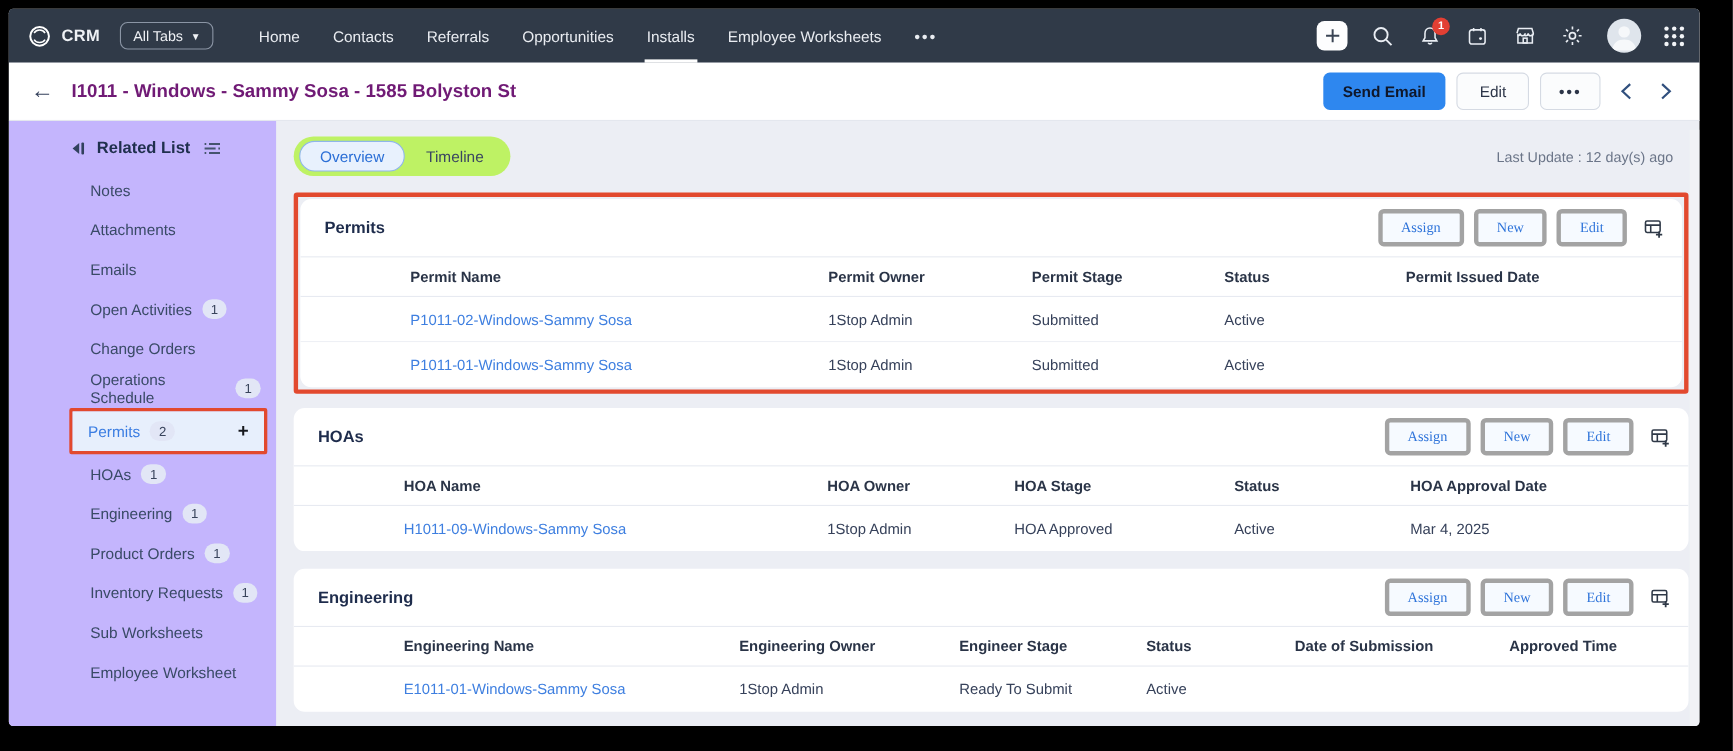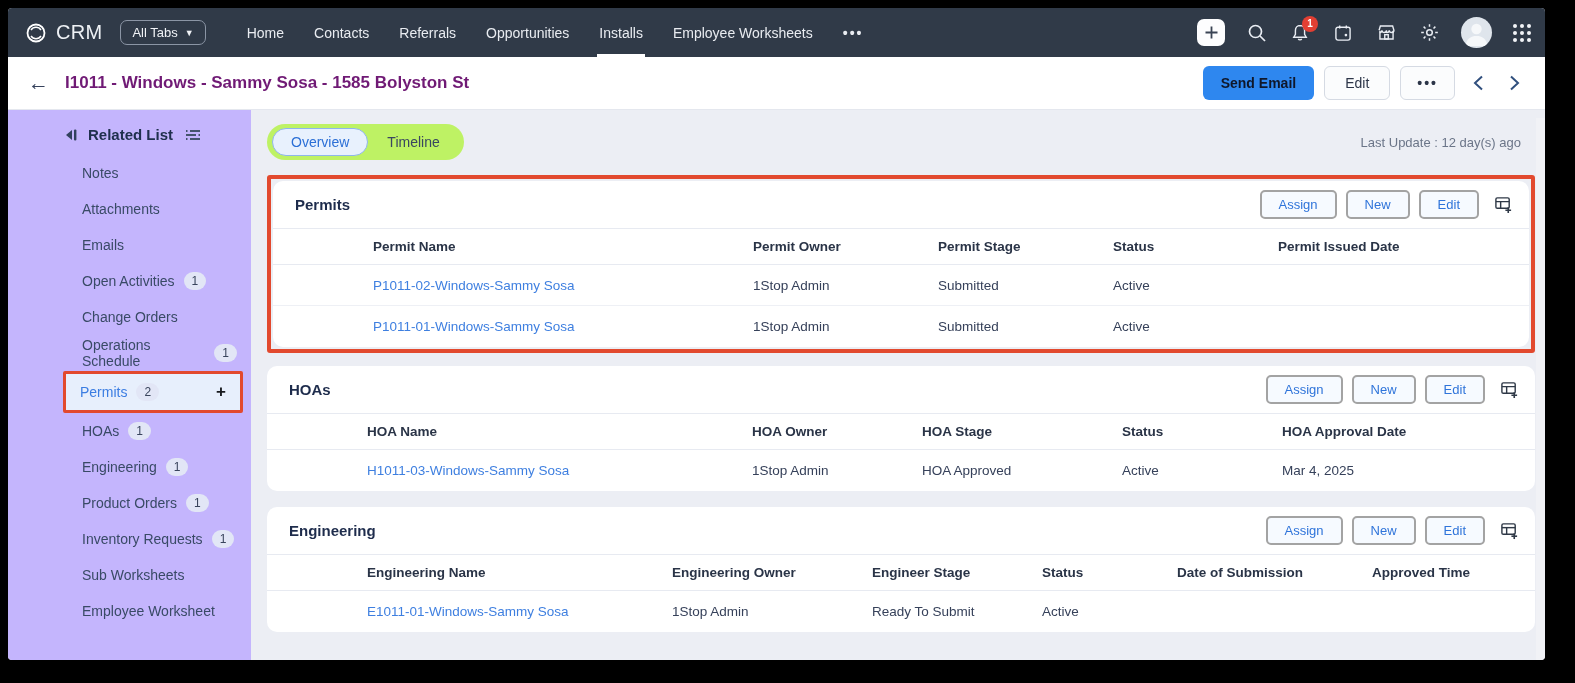--- a/index.html
+++ b/index.html
@@ -4,21 +4,21 @@
 <style>
   * { margin:0; padding:0; box-sizing:border-box; }
   html,body { width:1575px; height:683px; background:#000; font-family:"Liberation Sans", sans-serif; }
   .frame { position:relative; width:1575px; height:683px; background:#000; overflow:hidden; }
   .app { position:absolute; left:8px; top:8px; width:1537px; height:652px; background:#eceef4; overflow:hidden; border-radius:4px; }
 
   
   .topnav { height:49px; background:#303a48; display:flex; align-items:center; padding:0 14px 0 16px; color:#eef1f5; }
   .brand { display:flex; align-items:center; gap:8px; margin-right:18px; }
   .brand .logo { width:24px; height:24px; }
-  .brand .brand-name { font-size:20px; font-weight:normal; letter-spacing:.3px; }
+  .brand .brand-name { font-size:15px; font-weight:bold; letter-spacing:.3px; }
   .alltabs { display:flex; align-items:center; gap:7px; border:1px solid #8b95a5; border-radius:7px; padding:4px 11px; font-size:13px; color:#f0f2f6; cursor:pointer; margin-right:26px; }
   .alltabs .caret { font-size:9px; }
   .navtabs { display:flex; align-items:stretch; height:49px; }
   .navtab { position:relative; display:flex; align-items:center; padding:0 15px; font-size:14px; color:#e9ecf1; cursor:pointer; }
   .navtab.active::after { content:""; position:absolute; left:13px; right:13px; bottom:0; height:3px; background:#fff; }
   .navtab.more { letter-spacing:2px; font-weight:bold; }
   .nav-right { margin-left:auto; display:flex; align-items:center; gap:21px; }
   .icon-btn { position:relative; width:22px; height:22px; display:flex; align-items:center; justify-content:center; color:#e9edf3; cursor:pointer; }
   .plus-btn { width:28px; height:27px; background:#fdfdfe; border-radius:7px; display:flex; align-items:center; justify-content:center; cursor:pointer; }
   .badge-dot { position:absolute; top:-6px; right:-7px; min-width:16px; height:16px; background:#e23f33; border-radius:8px; color:#fff; font-size:10px; font-weight:bold; display:flex; align-items:center; justify-content:center; padding:0 4px; }
@@ -57,21 +57,21 @@
   .view-tab { font-size:14px; padding:6px 19px; border-radius:15px; color:#3a4660; cursor:pointer; }
   .view-tab.active { background:#e8f1fd; border:1px solid #8fb6ea; color:#2b6fd6; padding:5px 18px; }
   .last-update { font-size:13px; color:#6b7588; padding-right:14px;text-align:center; }
 
   .card { background:#fff; border-radius:10px; overflow:hidden; }
   .card-annotation { border:4px solid #e2492e; border-radius:3px; padding:2px; margin-bottom:13px; }
   .card-gap { margin-bottom:16px; }
   .card-head { display:flex; align-items:center; justify-content:space-between; padding:9px 16px 9px 22px; }
   .card-title { font-size:15px; font-weight:bold; color:#1e2c4c; }
   .card-actions { display:flex; align-items:center; gap:9px; }
-  .btn-outline { background:#f6faff; border:2px solid #a3a3a3; color:#2f74da; border-radius:5px; padding:5px 17px; font-size:13px; font-family:Liberation Sans, sans-serif; cursor:pointer; }
+  .btn-outline { background:#f6faff; border:4px solid #a3a3a3; color:#2f74da; border-radius:5px; padding:5px 17px; font-size:13px; font-family:Liberation Serif, serif; cursor:pointer; }
   .tbl-icon { color:#2e3razin947; margin-left:6px; display:flex; color:#2f3947; cursor:pointer; }
 
   .thead, .trow { display:grid; align-items:center; }
   .thead { border-top:1px solid #e7eaf1; border-bottom:1px solid #e7eaf1; height:37px; font-size:13.5px; font-weight:bold; color:#2a3447; }
   .trow { height:41px; font-size:13.5px; color:#36415a; border-bottom:1px solid #eef0f5; }
   .trow:last-child { border-bottom:none; }
   .cell-link { color:#3e7fe0; cursor:pointer; }
   .cols-permits { grid-template-columns:100px 380px 185px 175px 165px 1fr; }
   .cols-hoas    { grid-template-columns:100px 385px 170px 200px 160px 1fr; }
   .cols-eng     { grid-template-columns:100px 305px 200px 170px 135px 195px 1fr; }
@@ -343,21 +343,21 @@
           <div class="thead cols-hoas">
             <div></div>
             <div>HOA Name</div>
             <div>HOA Owner</div>
             <div>HOA Stage</div>
             <div>Status</div>
             <div>HOA Approval Date</div>
           </div>
           <div class="trow cols-hoas">
             <div></div>
-            <div class="cell-link">H1011-03-Windows-Sammy Sosa</div>
+            <div class="cell-link">H1011-09-Windows-Sammy Sosa</div>
             <div>1Stop Admin</div>
             <div>HOA Approved</div>
             <div>Active</div>
             <div>Mar 4, 2025</div>
           </div>
         </div>
 
         <div class="card">
           <div class="card-head">
             <span class="card-title">Engineering</span>

